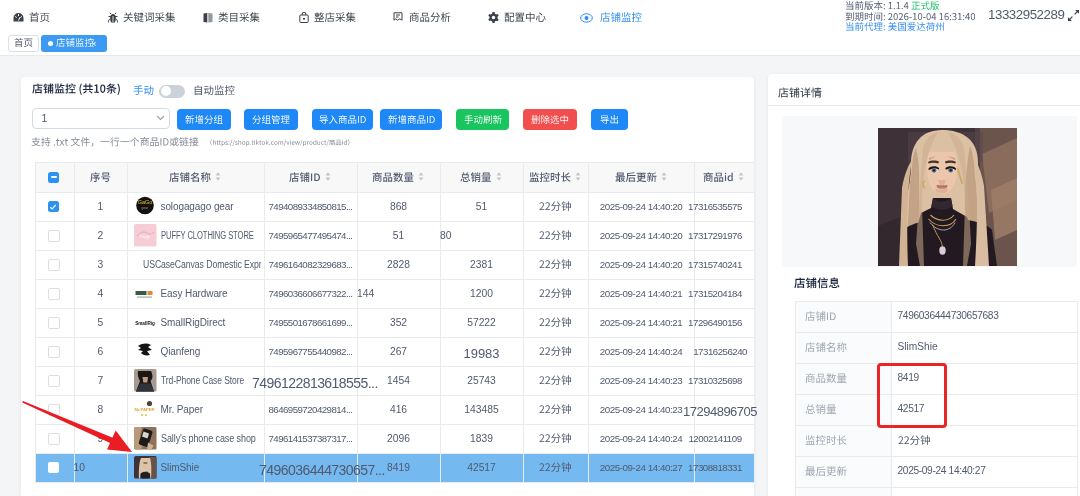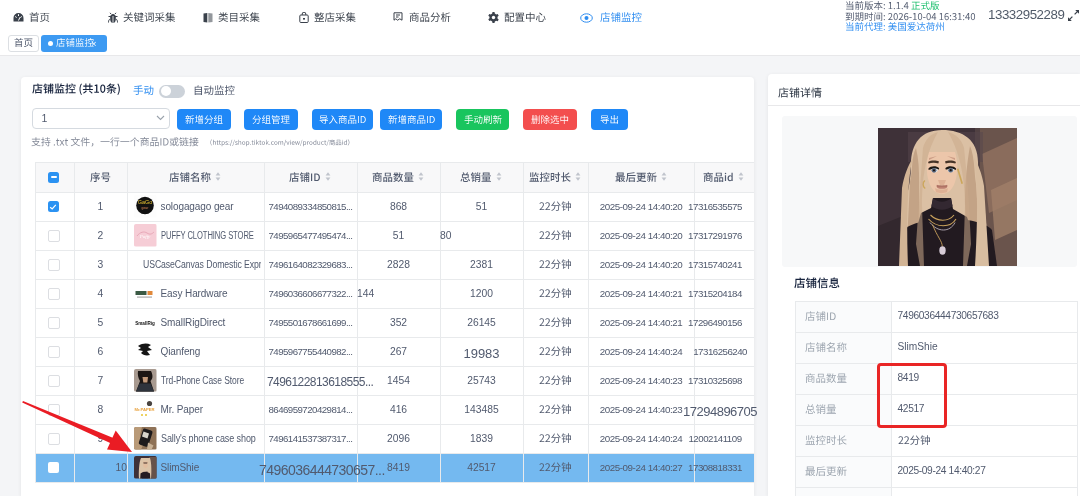--- a/index.html
+++ b/index.html
@@ -295,21 +295,21 @@
 <div style="position:absolute;left:0;top:308px;width:1080px;height:29px">
 <div style="position:absolute;left:47.5px;top:9.0px;width:10px;height:10px;background:#fff;border:1px solid #dcdee2;border-radius:2px"></div>
 <div class="t" style="left:73.5px;top:8.5px;width:53.5px;text-align:center;font-size:10.3px;letter-spacing:0px;color:#515a6e">5</div>
 <svg width="22.5" height="22.5" viewBox="0 0 22.5 22.5" style="position:absolute;left:134px;top:3.2px;border-radius:2px">
       <rect width="22.5" height="22.5" fill="#fff"></rect>
       <text x="11" y="13.5" font-size="4.6" fill="#111" text-anchor="middle" font-weight="bold" font-family="Liberation Sans">SmallRig</text>
     </svg>
 <div class="t" style="left:160.5px;top:8.5px;width:100.5px;overflow:hidden;font-size:10px;letter-spacing:-0.1px;color:#515a6e">SmallRigDirect</div>
 <div class="t" style="left:268.5px;top:8.5px;font-size:9.7px;letter-spacing:-0.55px;color:#515a6e">7495501678661699...</div>
 <div class="t" style="left:357px;top:8.5px;width:83px;text-align:center;font-size:10.3px;letter-spacing:0px;color:#515a6e">352</div>
-<div class="t" style="left:440px;top:8.5px;width:83px;text-align:center;font-size:10.3px;letter-spacing:0px;color:#515a6e">26145</div>
+<div class="t" style="left:440px;top:8.5px;width:83px;text-align:center;font-size:10.3px;letter-spacing:0px;color:#515a6e">57222</div>
 <svg style="position:absolute;left:538.2px;top:7.2px" width="34.7" height="14.7" viewBox="-1 -11.1 34.7 14.7">
       <use href="#m22"></use>
     </svg>
 <div class="t" style="left:588px;top:8.5px;width:106px;text-align:center;font-size:9.8px;letter-spacing:-0.45px;color:#515a6e">2025-09-24 14:40:21</div>
 <div class="t" style="left:683px;top:8.5px;width:64px;text-align:center;font-size:9.7px;letter-spacing:-0.5px;color:#515a6e">17296490156</div>
 </div>
 <div style="position:absolute;left:0;top:337px;width:1080px;height:29px">
 <div style="position:absolute;left:47.5px;top:9.0px;width:10px;height:10px;background:#fff;border:1px solid #dcdee2;border-radius:2px"></div>
 <div class="t" style="left:73.5px;top:8.5px;width:53.5px;text-align:center;font-size:10.3px;letter-spacing:0px;color:#515a6e">6</div>
 <svg width="22.5" height="22.5" viewBox="0 0 22.5 22.5" style="position:absolute;left:134px;top:3.2px;border-radius:2px">
@@ -329,21 +329,21 @@
 <div style="position:absolute;left:0;top:366px;width:1080px;height:29px">
 <div style="position:absolute;left:47.5px;top:9.0px;width:10px;height:10px;background:#fff;border:1px solid #dcdee2;border-radius:2px"></div>
 <div class="t" style="left:73.5px;top:8.5px;width:53.5px;text-align:center;font-size:10.3px;letter-spacing:0px;color:#515a6e">7</div>
 <svg width="22.5" height="22.5" viewBox="0 0 22.5 22.5" style="position:absolute;left:134px;top:3.2px;border-radius:2px">
       <rect width="22.5" height="22.5" fill="#a89a90"></rect>
       <path fill="#1c1614" d="M4 2h13c2.5 5 1.5 8-.5 10l3.5 10.5H2L6 12C4 9 3.5 5 4 2z"></path>
       <path fill="#c2997a" d="M8.5 8h5.5l-.7 5.5h-4z"></path>
       <path fill="#2e333c" d="M2 22.5l3.5-8h11l3.5 8z"></path>
     </svg>
 <div class="t" style="left:160.5px;top:8.5px;width:100.5px;overflow:hidden;font-size:10px;letter-spacing:-0.1px;color:#515a6e"><span style="display:inline-block;transform:scaleX(0.85);transform-origin:0 50%">Trd-Phone Case Store</span></div>
-<div class="t" style="left:267px;top:8.5px;font-size:12px;letter-spacing:-0.55px;color:#515a6e">7496122813618555...</div>
+<div class="t" style="left:252px;top:8.5px;font-size:14px;letter-spacing:-0.55px;color:#515a6e">7496122813618555...</div>
 <div class="t" style="left:357px;top:8.5px;width:83px;text-align:center;font-size:10.3px;letter-spacing:0px;color:#515a6e">1454</div>
 <div class="t" style="left:440px;top:8.5px;width:83px;text-align:center;font-size:10.3px;letter-spacing:0px;color:#515a6e">25743</div>
 <svg style="position:absolute;left:538.2px;top:7.2px" width="34.7" height="14.7" viewBox="-1 -11.1 34.7 14.7">
       <use href="#m22"></use>
     </svg>
 <div class="t" style="left:588px;top:8.5px;width:106px;text-align:center;font-size:9.8px;letter-spacing:-0.45px;color:#515a6e">2025-09-24 14:40:23</div>
 <div class="t" style="left:683px;top:8.5px;width:64px;text-align:center;font-size:9.7px;letter-spacing:-0.5px;color:#515a6e">17310325698</div>
 </div>
 <div style="position:absolute;left:0;top:395px;width:1080px;height:29px">
 <div style="position:absolute;left:47.5px;top:9.0px;width:10px;height:10px;background:#fff;border:1px solid #dcdee2;border-radius:2px"></div>
@@ -380,21 +380,21 @@
 <div class="t" style="left:357px;top:8.5px;width:83px;text-align:center;font-size:10.3px;letter-spacing:0px;color:#515a6e">2096</div>
 <div class="t" style="left:440px;top:8.5px;width:83px;text-align:center;font-size:10.3px;letter-spacing:0px;color:#515a6e">1839</div>
 <svg style="position:absolute;left:538.2px;top:7.2px" width="34.7" height="14.7" viewBox="-1 -11.1 34.7 14.7">
       <use href="#m22"></use>
     </svg>
 <div class="t" style="left:588px;top:8.5px;width:106px;text-align:center;font-size:9.8px;letter-spacing:-0.45px;color:#515a6e">2025-09-24 14:40:24</div>
 <div class="t" style="left:683px;top:8.5px;width:64px;text-align:center;font-size:9.7px;letter-spacing:-0.5px;color:#515a6e">12002141109</div>
 </div>
 <div style="position:absolute;left:0;top:453px;width:1080px;height:29px">
 <div style="position:absolute;left:47.5px;top:9.0px;width:11px;height:11px;background:#fff;border-radius:2px"></div>
-<div class="t" style="left:73.5px;top:8.5px;width:53.5px;text-align:right;font-size:10.3px;letter-spacing:0px;color:#515a6e">10</div>
+<div class="t" style="left:73.5px;top:8.5px;width:53.5px;text-align:left;font-size:10.3px;letter-spacing:0px;color:#515a6e">10</div>
 <svg width="22.5" height="22.5" viewBox="0 0 22.5 22.5" style="position:absolute;left:134px;top:3.2px;border-radius:2px">
       <rect width="22.5" height="22.5" fill="#3e3138"></rect>
       <rect x="15" y="1" width="7.5" height="21.5" fill="#66524a"></rect>
       <path fill="#dcc4a8" d="M7 2h9c1.8 5 1.5 16 1 20.5h-2.5l-1-7-5 .5-.5 6.5H5C4.5 17 5 6 7 2z"></path>
       <path fill="#e2bd9f" d="M9 5.5h5l-.5 5.5-2.2 1.3-2-1.8z"></path>
       <path fill="#241c22" d="M6.5 17.5c3-2 7-2 9.5 0l.3 5H6.2z"></path>
       <path fill="#43332d" d="M9.3 6.5h4.2l-.4 1.1h-3.5z"></path>
     </svg>
 <div class="t" style="left:160.5px;top:8.5px;width:100.5px;overflow:hidden;font-size:10px;letter-spacing:-0.1px;color:#515a6e">SlimShie</div>
 <div class="t" style="left:259px;top:8.5px;font-size:14px;letter-spacing:-0.55px;color:#515a6e">7496036444730657...</div>

